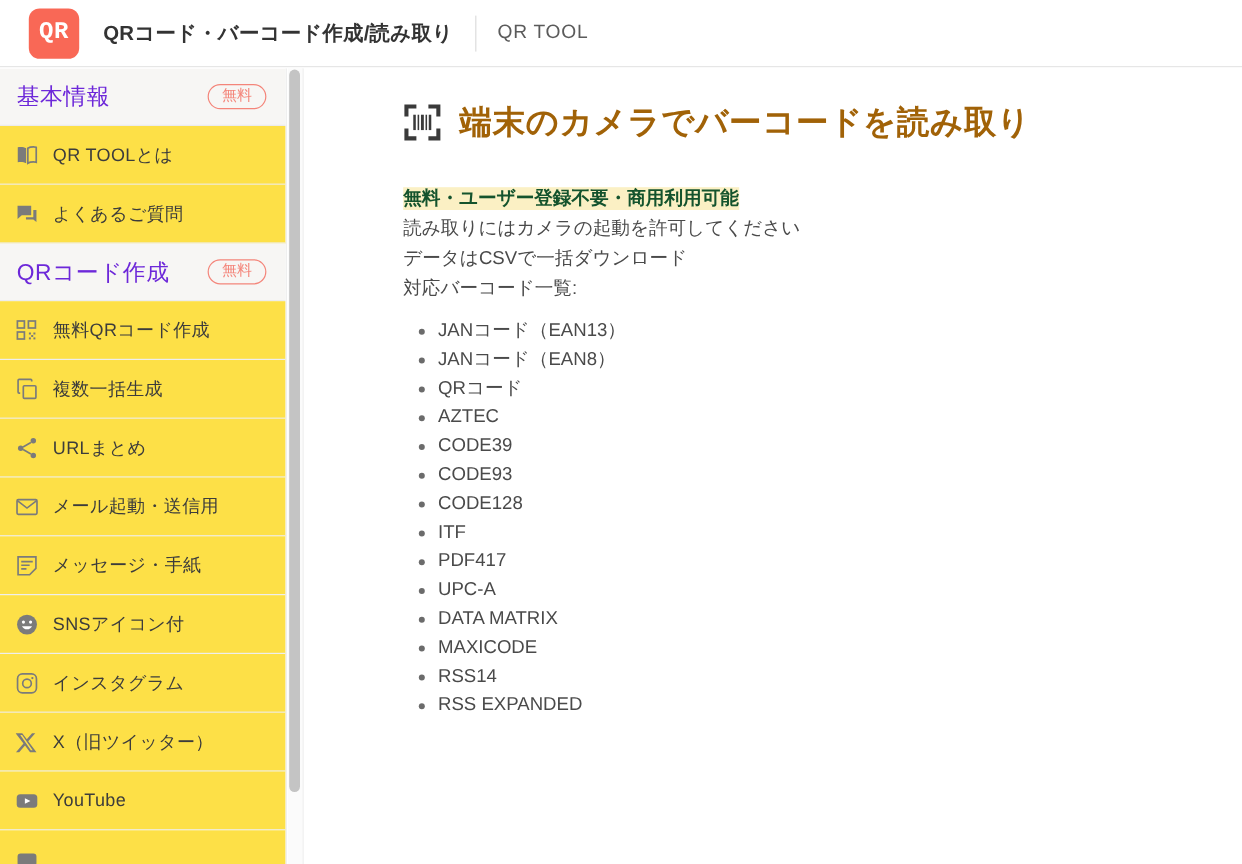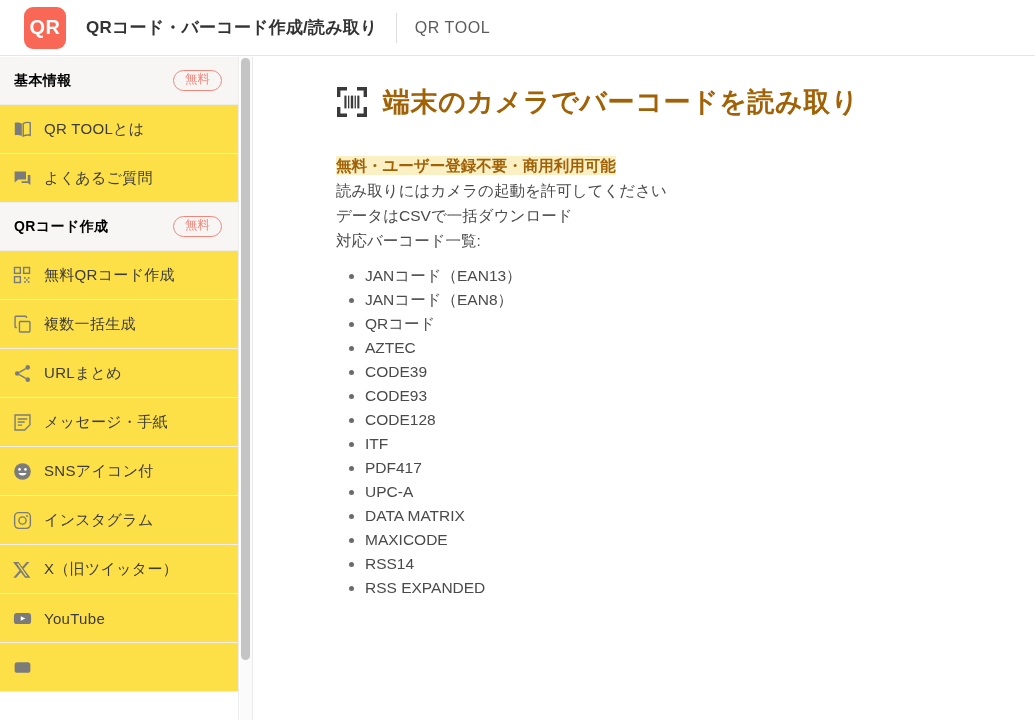--- a/index.html
+++ b/index.html
@@ -36,20 +36,21 @@
     border-radius: 9px;
     background: #f96856;
     color: #ffffff;
     font-size: 20px;
     font-weight: bold;
     letter-spacing: 0.5px;
     display: flex;
     align-items: center;
     justify-content: center;
     flex: none;
+    font-family: Liberation Mono, monospace;
   }
   .header-title {
     margin-left: 20px;
     font-size: 17px;
     font-weight: bold;
     color: #333333;
     letter-spacing: 0.2px;
     white-space: nowrap;
   }
   .header-divider {
@@ -81,23 +82,23 @@
     height: 48px;
     background: #f7f6f4;
     border-bottom: 1px solid #ececec;
     display: flex;
     align-items: center;
     justify-content: space-between;
     padding: 0 16px 0 14px;
     box-sizing: border-box;
   }
   .side-section-label {
-    font-size: 14px;
-    font-weight: bold;
-    color: #000000;
+    font-size: 19px;
+    font-weight: normal;
+    color: #6d28d9;
     letter-spacing: 0.4px;
   }
   .badge-free {
     border: 1px solid #f4857a;
     color: #f4857a;
     border-radius: 14px;
     font-size: 12.5px;
     padding: 2px 11px 3px;
     line-height: 1.1;
     white-space: nowrap;
@@ -182,21 +183,21 @@
   }
   .desc-block {
     margin: 33px 0 0 83px;
     font-size: 15.5px;
     color: #4a4a4a;
     line-height: 25px;
   }
   .desc-line { white-space: nowrap; }
   .desc-highlight {
     font-weight: bold;
-    color: #a16207;
+    color: #14532d;
     background: #fbf0c4;
     display: inline;
     padding: 1px 0;
   }
   .code-list {
     margin: 11px 0 0 0;
     padding-left: 112px;
     list-style: none;
   }
   .code-list li {
@@ -290,20 +291,29 @@
       <svg width="21" height="21" viewBox="0 0 24 24" fill="none" stroke="currentColor" stroke-width="1.6">
           <circle cx="18" cy="5" r="2.6" fill="currentColor" stroke="none"></circle>
           <circle cx="6" cy="12" r="2.6" fill="currentColor" stroke="none"></circle>
           <circle cx="18" cy="19" r="2.6" fill="currentColor" stroke="none"></circle>
           <path d="M8.3 10.8l7.4-4.3M8.3 13.2l7.4 4.3"></path>
         </svg>
     </span>
     <span class="side-item-label">URLまとめ</span>
   </div>
 
+  <div class="side-item">
+    <span class="side-item-icon">
+      <svg width="21" height="21" viewBox="0 0 24 24" fill="none" stroke="currentColor" stroke-width="1.6">
+          <rect x="2.5" y="5" width="19" height="14" rx="1.2"></rect>
+          <path d="M2.8 6l9.2 7 9.2-7"></path>
+        </svg>
+    </span>
+    <span class="side-item-label">メール起動・送信用</span>
+  </div>
 
   <div class="side-item">
     <span class="side-item-icon">
       <svg width="21" height="21" viewBox="0 0 24 24" fill="none" stroke="currentColor" stroke-width="1.6">
           <path d="M3.5 3.5h17v11l-6 6h-11z"></path>
           <path d="M6.5 8h11M6.5 11.5h8M6.5 15h5"></path>
         </svg>
     </span>
     <span class="side-item-label">メッセージ・手紙</span>
   </div>

